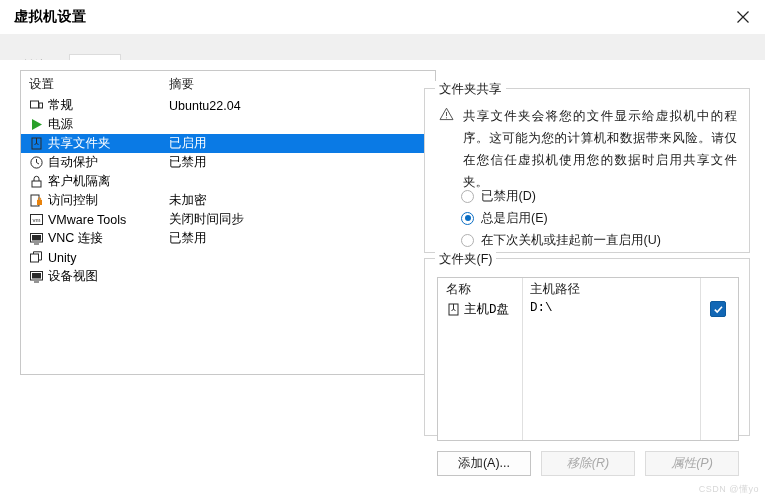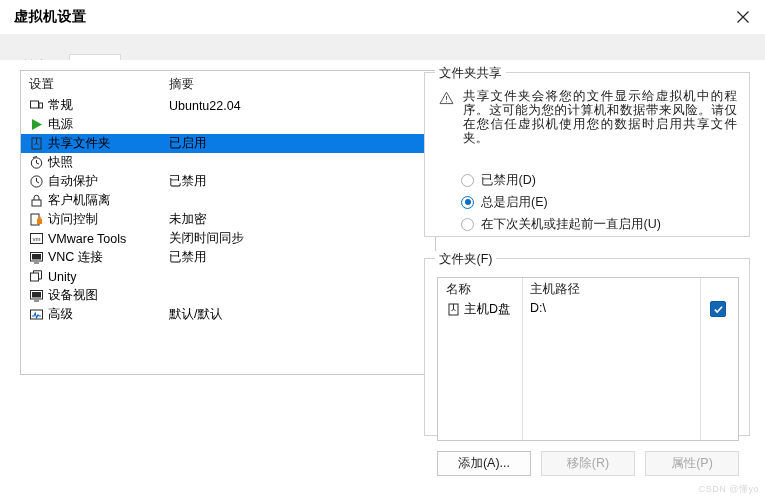--- a/index.html
+++ b/index.html
@@ -104,21 +104,21 @@
   .col-head.summary { left: 148px; }
 
   .rows { position: absolute; left: 0; top: 25px; width: 100%; }
   .row {
     position: relative;
     height: 19px;
     display: flex;
     align-items: center;
     cursor: default;
   }
-  .row.selected { background: #0a7ae5; color: #000000; text-decoration: underline; }
+  .row.selected { background: #0a7ae5; color: #ffffff; text-decoration: underline; }
   .row .icon {
     position: absolute;
     left: 8px; top: 2px;
     width: 15px; height: 15px;
   }
   .row .label {
     position: absolute;
     left: 27px;
     font-size: 12.5px;
     white-space: nowrap;
@@ -140,34 +140,34 @@
   .group-title {
     position: absolute;
     top: -8px; left: 10px;
     background: #ffffff;
     padding: 0 4px;
     font-size: 12.5px;
     color: #1a1a1a;
     white-space: nowrap;
   }
 
-  #folder-sharing-group { left: 424px; top: 12px; width: 326px; height: 165px; }
+  #folder-sharing-group { left: 424px; top: 28px; width: 326px; height: 165px; }
   #folders-group       { left: 424px; top: 198px; width: 326px; height: 178px; }
 
   .warn-wrap {
     position: absolute;
     left: 14px; top: 16px;
     width: 298px;
     display: flex;
     gap: 9px;
   }
   .warn-icon { flex: 0 0 auto; padding-top: 2px; }
   .warn-text {
     font-size: 12.5px;
-    line-height: 14px;
+    line-height: 22px;
     color: #1a1a1a;
     text-align: justify;
   }
 
   .radios { position: absolute; left: 36px; top: 96px; }
   .radio-row {
     display: flex;
     align-items: center;
     height: 22px;
     cursor: default;
@@ -198,20 +198,21 @@
 
   
   .table-box {
     position: absolute;
     left: 12px; top: 18px;
     width: 302px; height: 164px;
     border: 1px solid #c8c8c8;
     background: #ffffff;
     box-sizing: border-box;
     overflow: hidden;
+    font-family: Liberation Mono, monospace;
   }
   .table-head {
     position: relative;
     height: 21px;
   }
   .th {
     position: absolute;
     top: 3px;
     font-size: 12.5px;
     color: #222;
@@ -261,20 +262,21 @@
     color: #1a1a1a;
     box-sizing: border-box;
     cursor: pointer;
     padding: 0;
   }
   .btn.disabled {
     color: #a9a9a9;
     background: #f7f7f7;
     border-color: #dcdcdc;
     cursor: default;
+    font-style: italic;
   }
 
   
   .watermark {
     position: absolute;
     right: 6px; bottom: 4px;
     font-size: 9px;
     color: #d8d8d8;
     letter-spacing: .5px;
   }
@@ -324,29 +326,20 @@
         <div class="row selected">
           <span class="icon"><svg width="15" height="15" viewBox="0 0 15 15">
               <rect x="3" y="2" width="9" height="11" stroke="#2a2a2a" fill="none" stroke-width="1"></rect>
               <path d="M7.5 2 L7.5 7 M7.5 7 L5.5 9 M7.5 7 L9.5 9" stroke="#2a2a2a" fill="none" stroke-width="1"></path>
             </svg></span>
           <span class="label">共享文件夹</span>
           <span class="summary">已启用</span>
         </div>
         <div class="row">
           <span class="icon"><svg width="15" height="15" viewBox="0 0 15 15">
-              <circle cx="7.5" cy="8" r="5.2" stroke="#2a2a2a" fill="none" stroke-width="1"></circle>
-              <path d="M7.5 5 L7.5 8 L10 9" stroke="#2a2a2a" fill="none" stroke-width="1"></path>
-              <path d="M4 2.5 L8 1.5" stroke="#2a2a2a" fill="none" stroke-width="1"></path>
-            </svg></span>
-          <span class="label">快照</span>
-          <span class="summary"></span>
-        </div>
-        <div class="row">
-          <span class="icon"><svg width="15" height="15" viewBox="0 0 15 15">
               <circle cx="7.5" cy="7.5" r="5.6" stroke="#2a2a2a" fill="none" stroke-width="1"></circle>
               <path d="M7.5 4 L7.5 7.5 L10 9" stroke="#2a2a2a" fill="none" stroke-width="1"></path>
             </svg></span>
           <span class="label">自动保护</span>
           <span class="summary">已禁用</span>
         </div>
         <div class="row">
           <span class="icon"><svg width="15" height="15" viewBox="0 0 15 15">
               <rect x="3" y="7" width="9" height="6" stroke="#2a2a2a" fill="none" stroke-width="1"></rect>
               <path d="M5 7 V4.8 A2.5 2.5 0 0 1 10 4.8 V7" stroke="#2a2a2a" fill="none" stroke-width="1"></path>
@@ -389,28 +382,20 @@
           <span class="summary"></span>
         </div>
         <div class="row">
           <span class="icon"><svg width="15" height="15" viewBox="0 0 15 15">
               <rect x="1.5" y="2.5" width="12" height="8.5" stroke="#2a2a2a" fill="none" stroke-width="1"></rect>
               <rect x="3" y="4" width="9" height="5.5" fill="#2a2a2a"></rect>
               <path d="M5 13 H10" stroke="#2a2a2a" fill="none" stroke-width="1"></path>
             </svg></span>
           <span class="label">设备视图</span>
           <span class="summary"></span>
-        </div>
-        <div class="row">
-          <span class="icon"><svg width="15" height="15" viewBox="0 0 15 15">
-              <rect x="1.5" y="3" width="12" height="9" stroke="#2a2a2a" fill="none" stroke-width="1"></rect>
-              <path d="M3 9 L5 9 L6.2 6 L7.6 11 L9 8 L10.2 9 L12 9" stroke="#1a62b5" fill="none" stroke-width="1.1"></path>
-            </svg></span>
-          <span class="label">高级</span>
-          <span class="summary">默认/默认</span>
         </div>
       </div>
   </div>
 
   <div class="group" id="folder-sharing-group">
     <div class="group-title">文件夹共享</div>
 
     <div class="warn-wrap">
       <span class="warn-icon">
         <svg width="15" height="14" viewBox="0 0 15 14">

